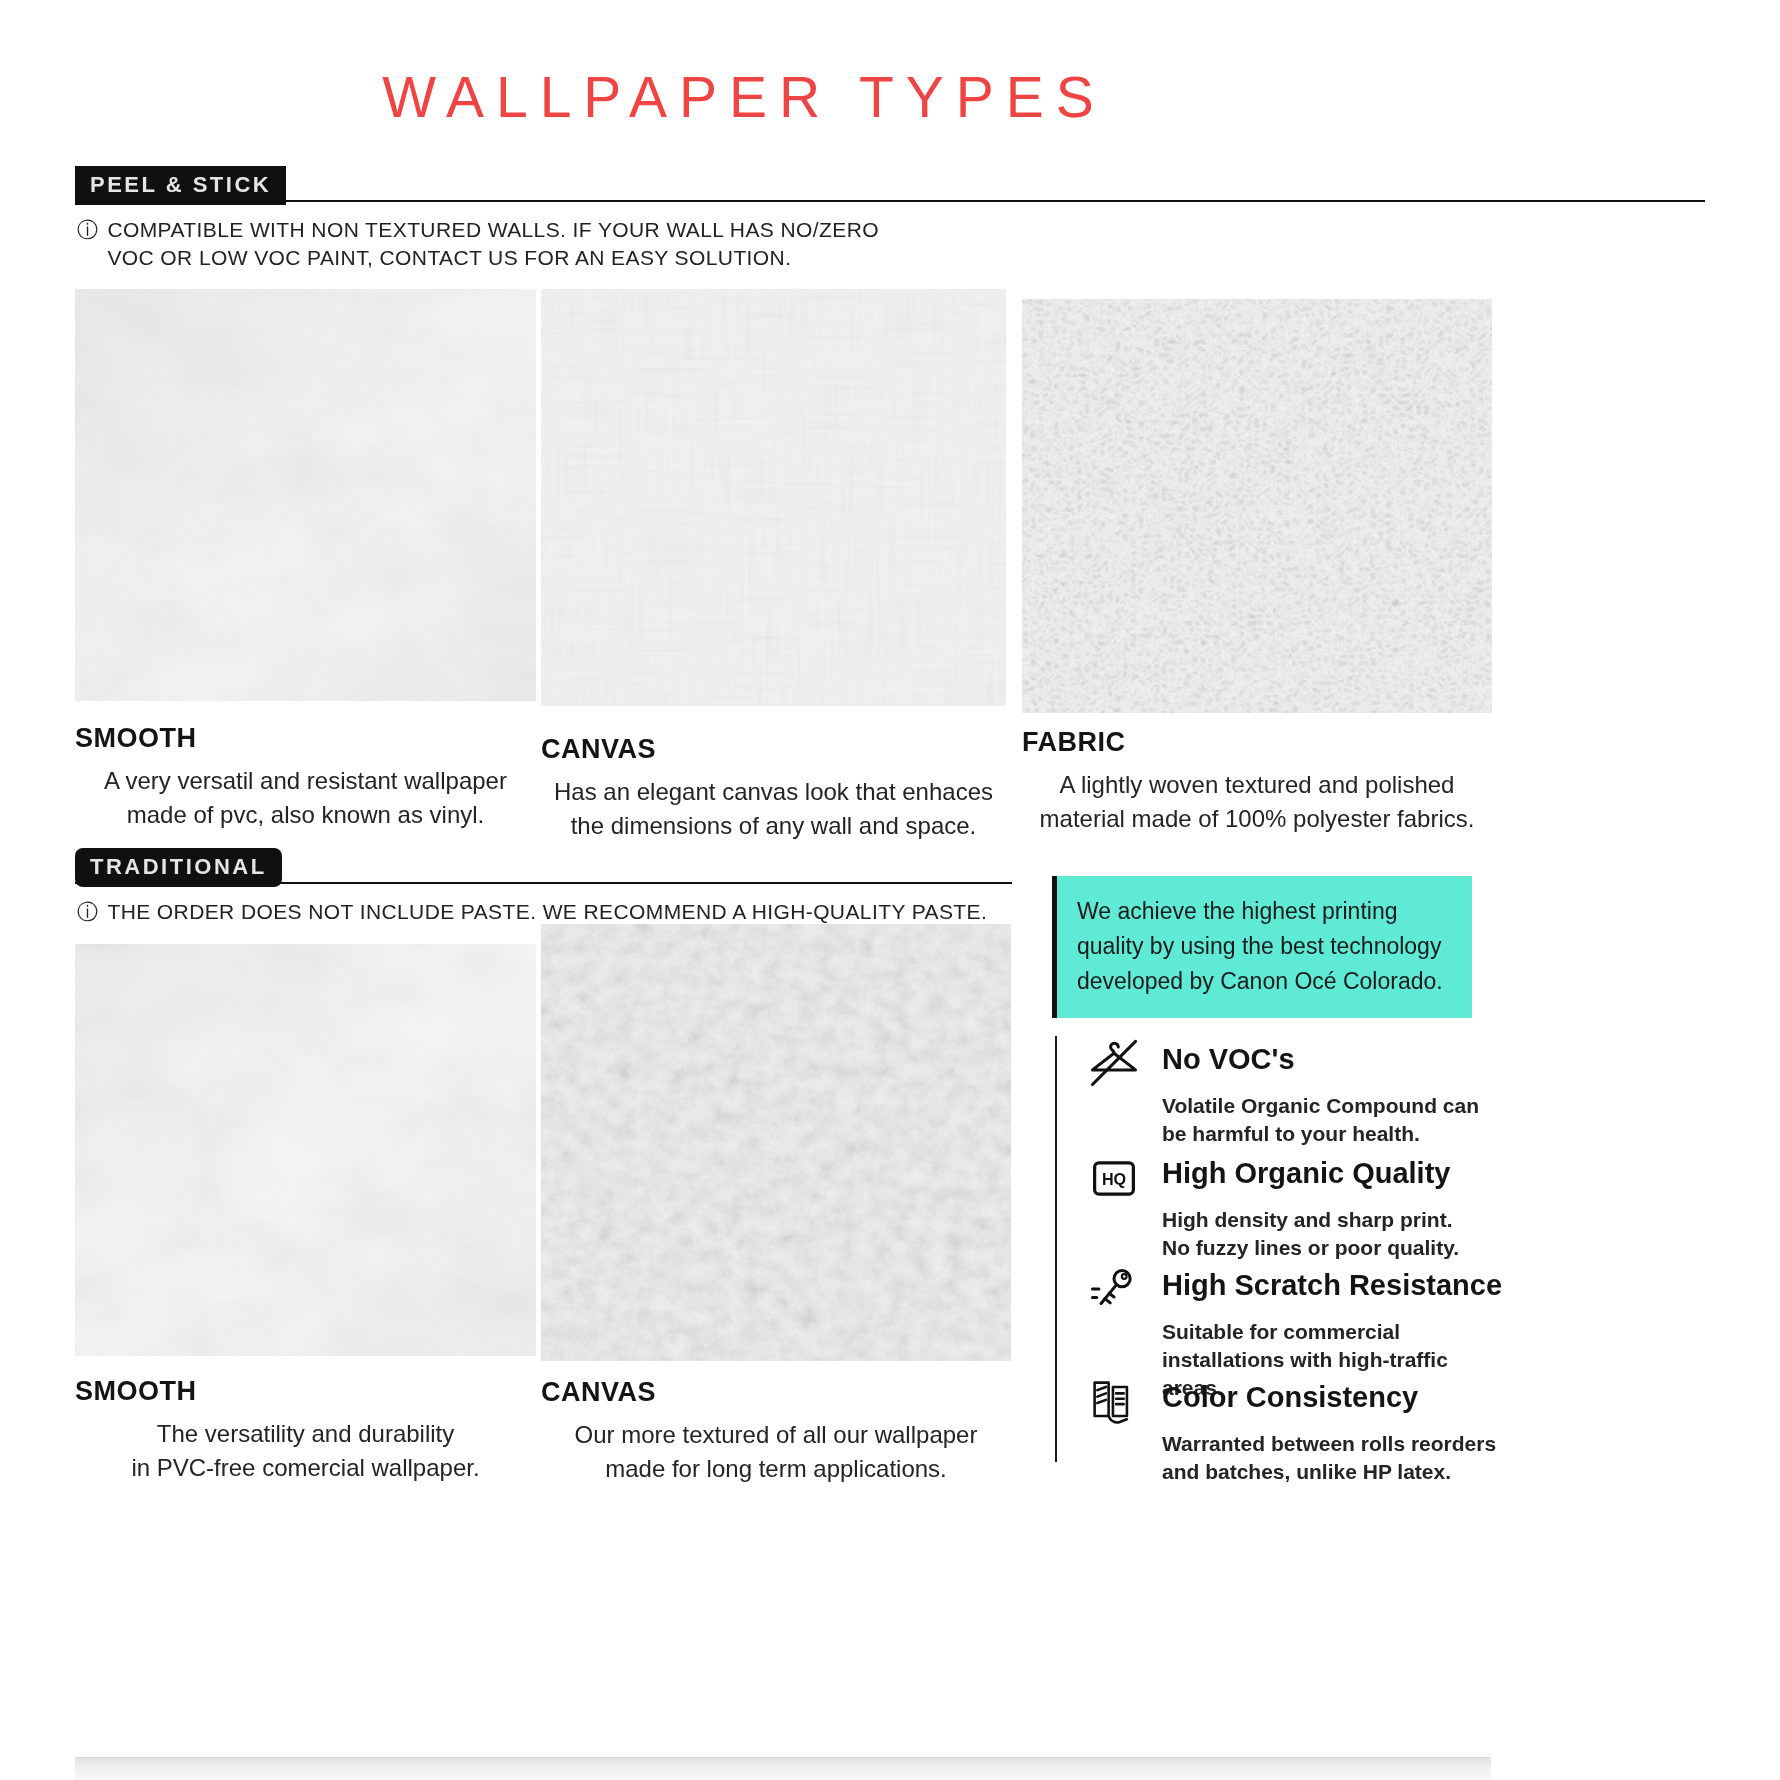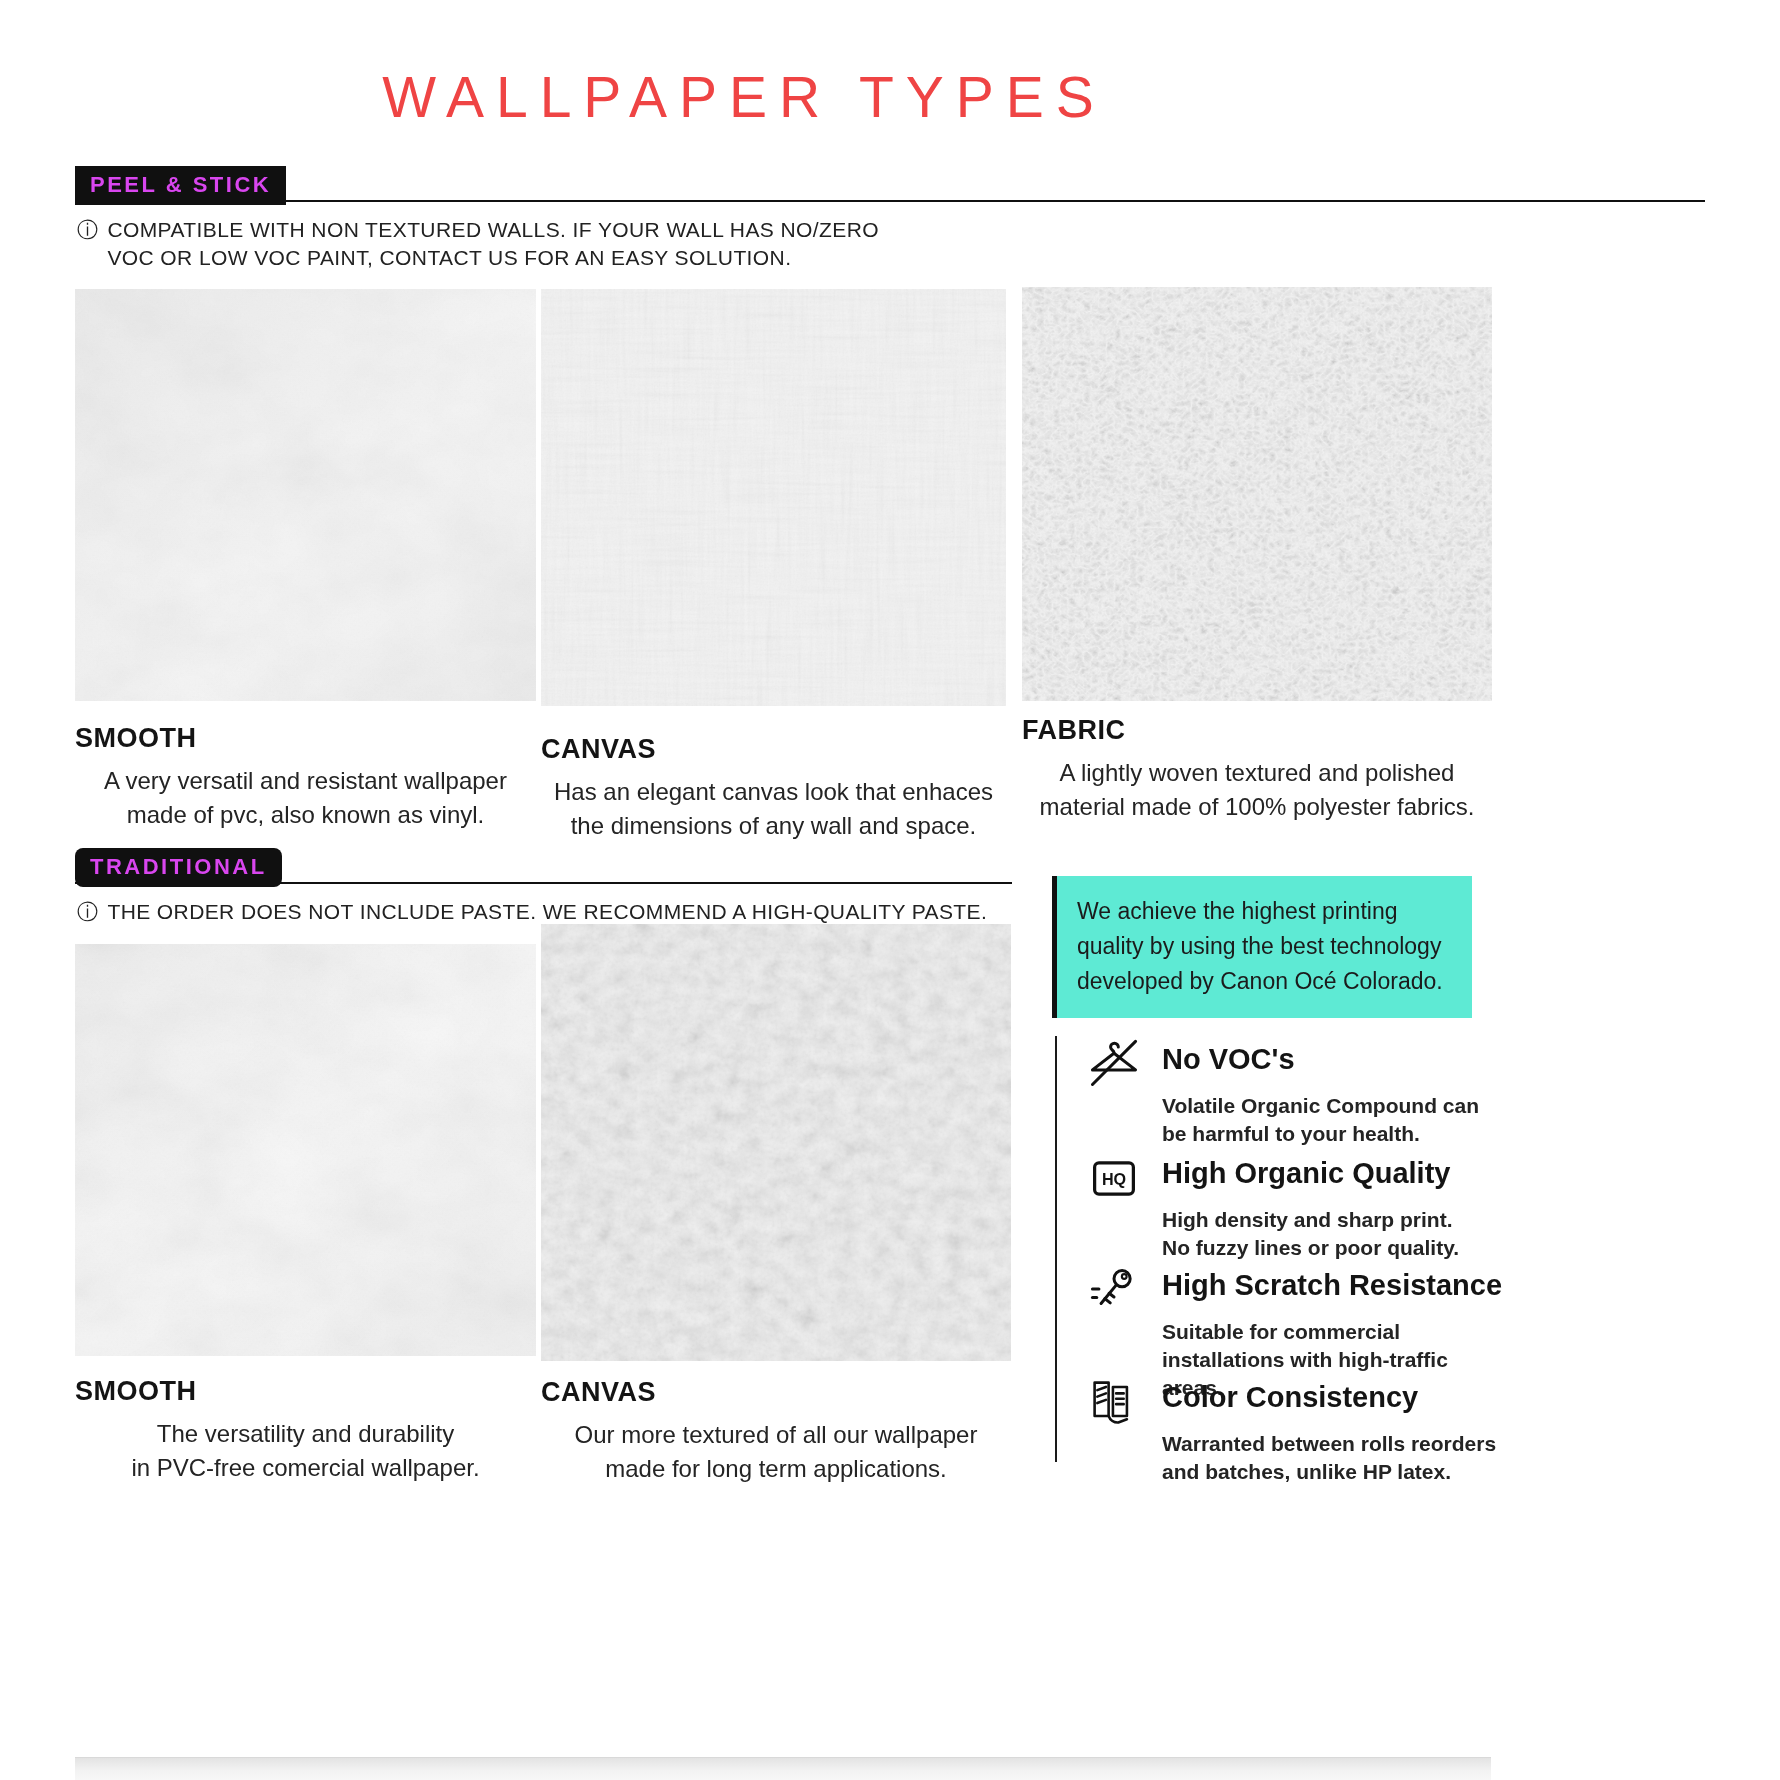--- a/index.html
+++ b/index.html
@@ -8,21 +8,21 @@
   .page {
     position: relative; width: 1780px; height: 1780px;
     background: #ffffff; overflow: hidden;
   }
   .title {
     position: absolute; left: 0; top: 64px; width: 1488px;
     text-align: center; font-size: 57px; font-weight: 400;
     letter-spacing: 0.21em; color: #ef4444; white-space: nowrap;
   }
   .sec-label {
-    position: absolute; background: #101010; color: #d946ef;
+    position: absolute; background: #101010; color: #e5e5e5;
     font-size: 22px; font-weight: 700; letter-spacing: 2.5px;
     padding: 6px 15px 7px; z-index: 2; white-space: nowrap;
   }
   .rule { position: absolute; height: 2px; background: #101010; }
   .note {
     position: absolute; display: flex; gap: 9px;
     font-size: 21px; letter-spacing: 0.4px; line-height: 1.34; color: #222222;
   }
   .info-ic { font-size: 21px; }
   .prewrap { white-space: pre-line; }
@@ -128,21 +128,21 @@
         <rect width="465" height="417" filter="url(#fB1)"></rect>
         <rect width="465" height="417" filter="url(#fB2)"></rect>
         <rect width="465" height="417" filter="url(#fB3)"></rect>
       </svg>
     </div>
     <div class="sw-title" style="margin-top:28px;">CANVAS</div>
     <div class="sw-desc prewrap">Has an elegant canvas look that enhaces
 the dimensions of any wall and space.</div>
   </div>
 
-  <div class="card" style="left:1022px; top:287px; width:470px;">
+  <div class="card" style="left:1022px; top:299px; width:470px;">
     <div class="tex" style="height:414px;">
       <svg viewBox="0 0 470 414" preserveAspectRatio="none" aria-hidden="true">
         <defs>
           <filter id="fC1" x="-5%" y="-5%" width="110%" height="110%">
             <feTurbulence type="turbulence" baseFrequency="0.13 0.15" numOctaves="2" seed="14" stitchTiles="stitch"></feTurbulence>
             <feColorMatrix type="saturate" values="0"></feColorMatrix>
             <feComponentTransfer>
                 <feFuncA type="linear" slope="0.33" intercept="0"></feFuncA>
               </feComponentTransfer>
           </filter>

